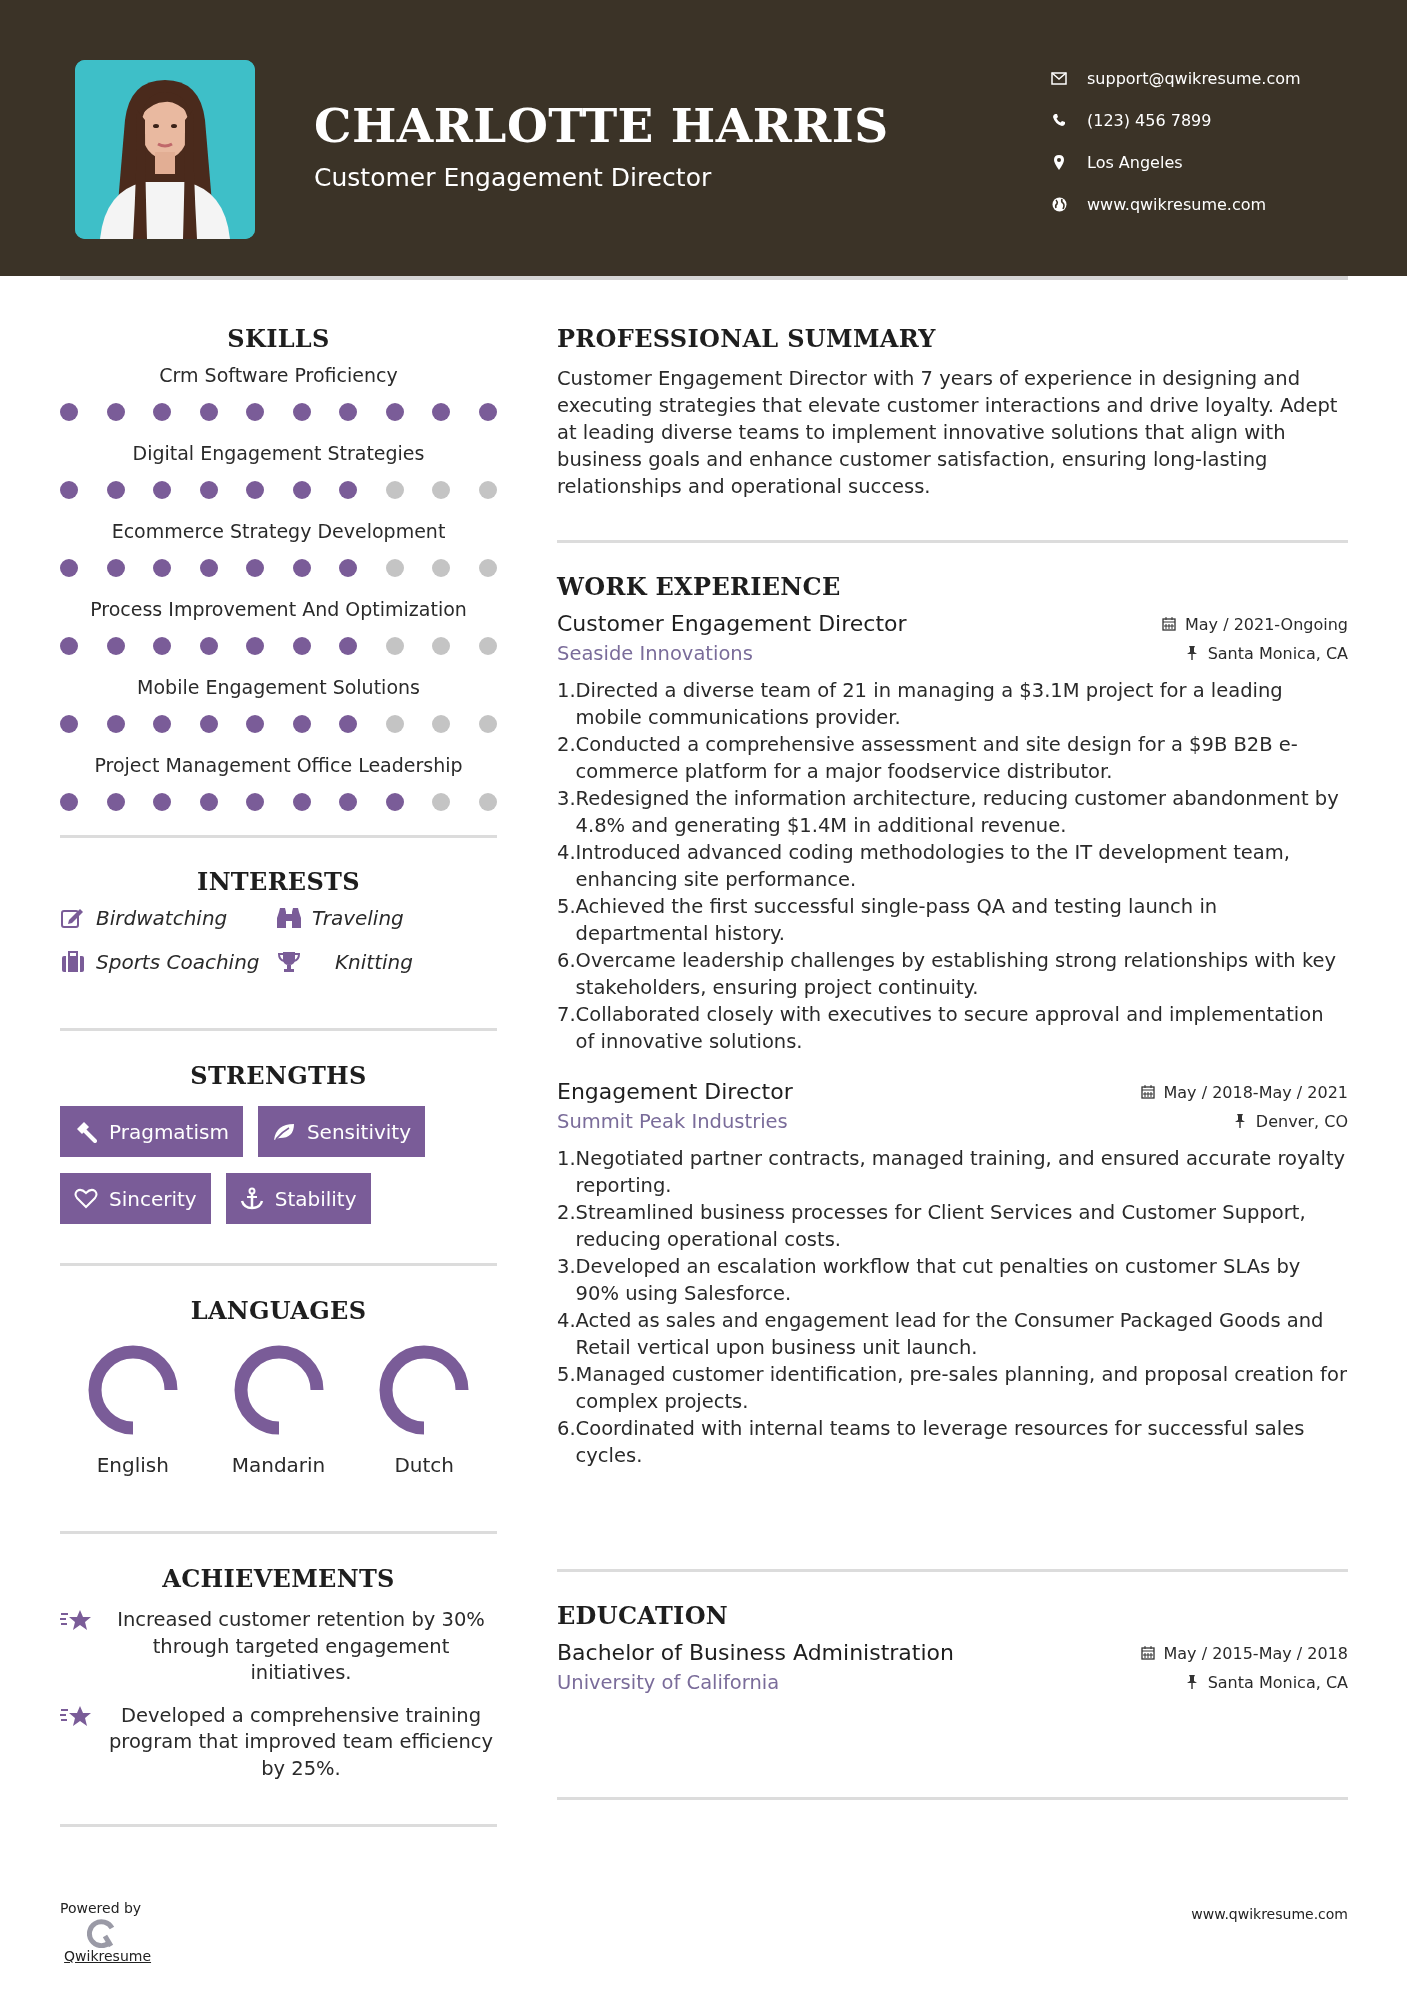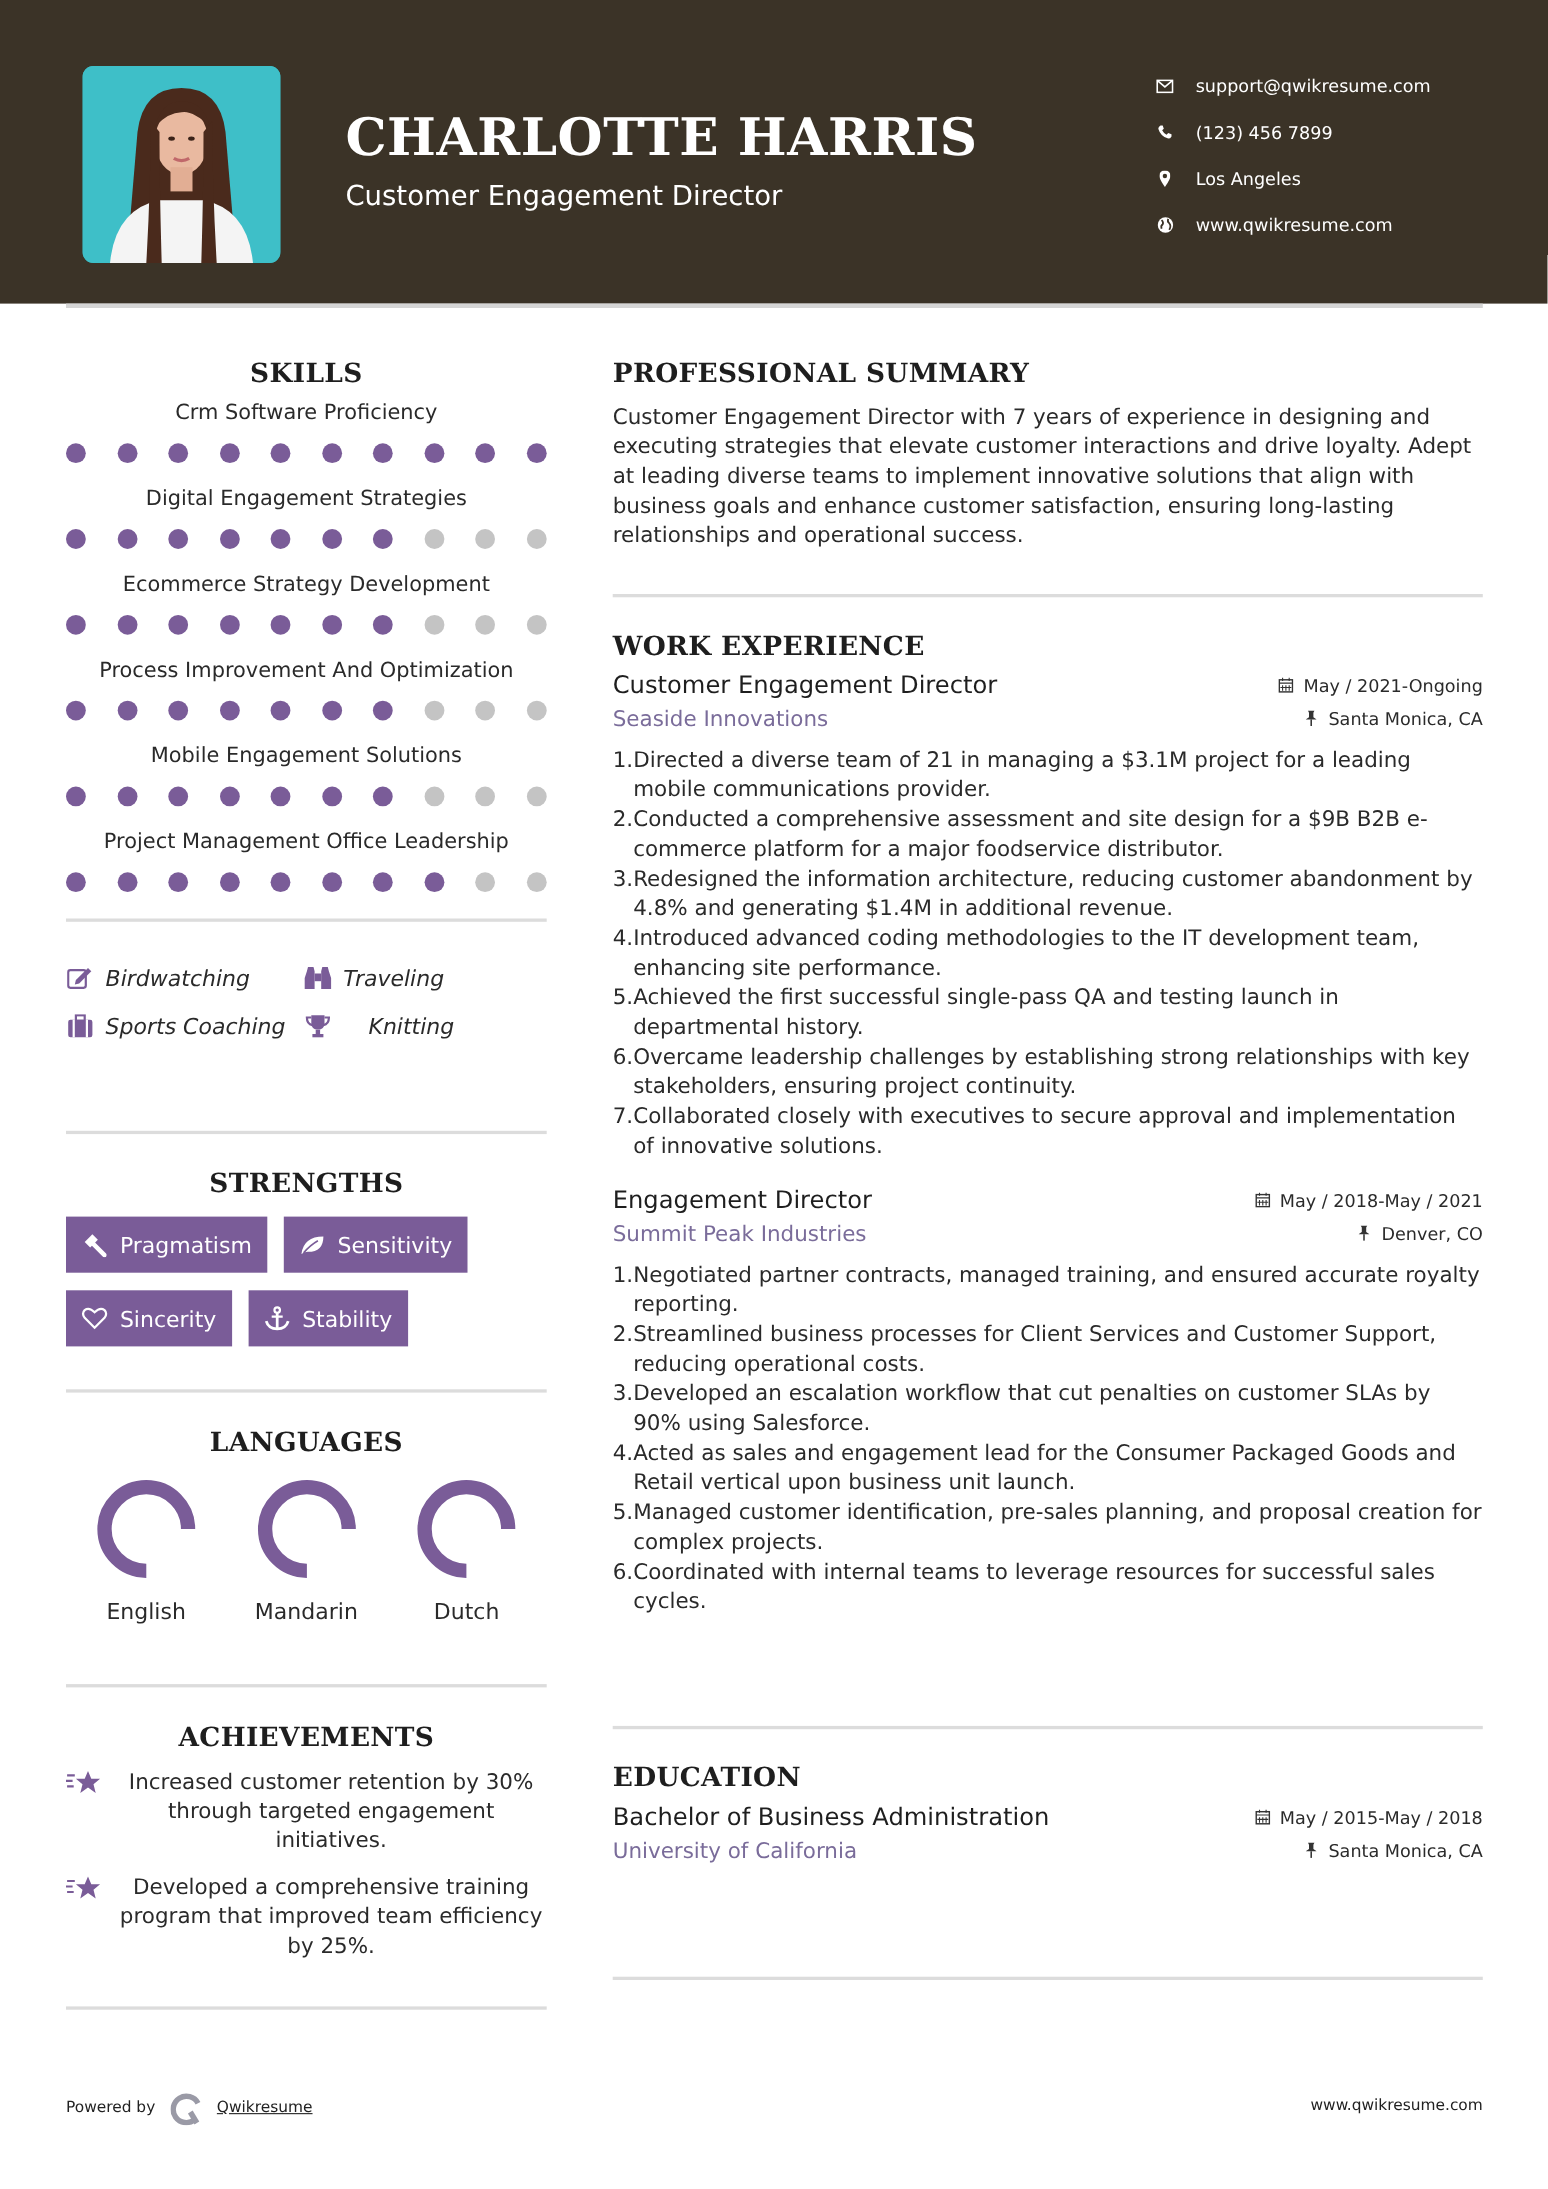--- a/index.html
+++ b/index.html
@@ -53,21 +53,21 @@
   .job-title { font-size: 22px; color: #1e1e1e; white-space: nowrap; }
   .job-meta { font-size: 16px; color: #2a2a2a; display: flex; align-items: center; white-space: nowrap; }
   .job-meta .micon { width: 16px; height: 16px; margin-right: 8px; display: inline-flex; align-items: center; justify-content: center; }
   .company { font-size: 19.5px; color: #7a6c9a; white-space: nowrap; }
   ol.bullets { list-style: none; margin-top: 12px; }
   ol.bullets li { display: flex; font-size: 19.5px; line-height: 27px; color: #2a2a2a; }
   ol.bullets li .num { flex: 0 0 18px; }
   .edu-desc { font-size: 19.5px; color: #2a2a2a; white-space: nowrap; }
 
   
-  .footer-left { position: absolute; left: 60px; top: 1900px; display: flex; align-items: center; }
+  .footer-left { position: absolute; left: 60px; top: 1900px; display: flex; align-items: center; flex-direction: column; }
   .footer-left .pb { font-size: 14px; color: #222; margin-right: 14px; white-space: nowrap; }
   .footer-left .qlogo { width: 30px; height: 32px; margin-right: 12px; }
   .footer-left .brand { font-size: 14px; color: #222; text-decoration: underline; white-space: nowrap; }
   .footer-right { position: absolute; right: 59px; top: 1906px; font-size: 14px; color: #222; white-space: nowrap; }
 </style>
 </head>
 <body>
 
 <div class="header">
   <div class="photo">
@@ -219,20 +219,21 @@
           <span class="dot on"></span>
           <span class="dot off"></span>
           <span class="dot off"></span>
         </div>
     </div>
   </div>
 </div>
 <div class="divider" style="left:60px; top:835px; width:437px;"></div>
 
 <div class="left" style="top: 867px;">
+  <div class="h">INTERESTS</div>
   <div class="interests" style="margin-top: 10px; font-style: italic;">
     <div class="interest" style="left:0; top:0;">
       <span class="iicon">
         <svg width="24" height="22" viewBox="0 0 24 22">
             <rect x="1" y="4" width="16" height="16" rx="2" fill="none" stroke="#7a5c98" stroke-width="2"></rect>
             <path d="M8 13 L19 2 L22 5 L11 16 L7 17 Z" fill="#7a5c98"></path>
           </svg>
       </span>
       <span>Birdwatching</span>
     </div>

